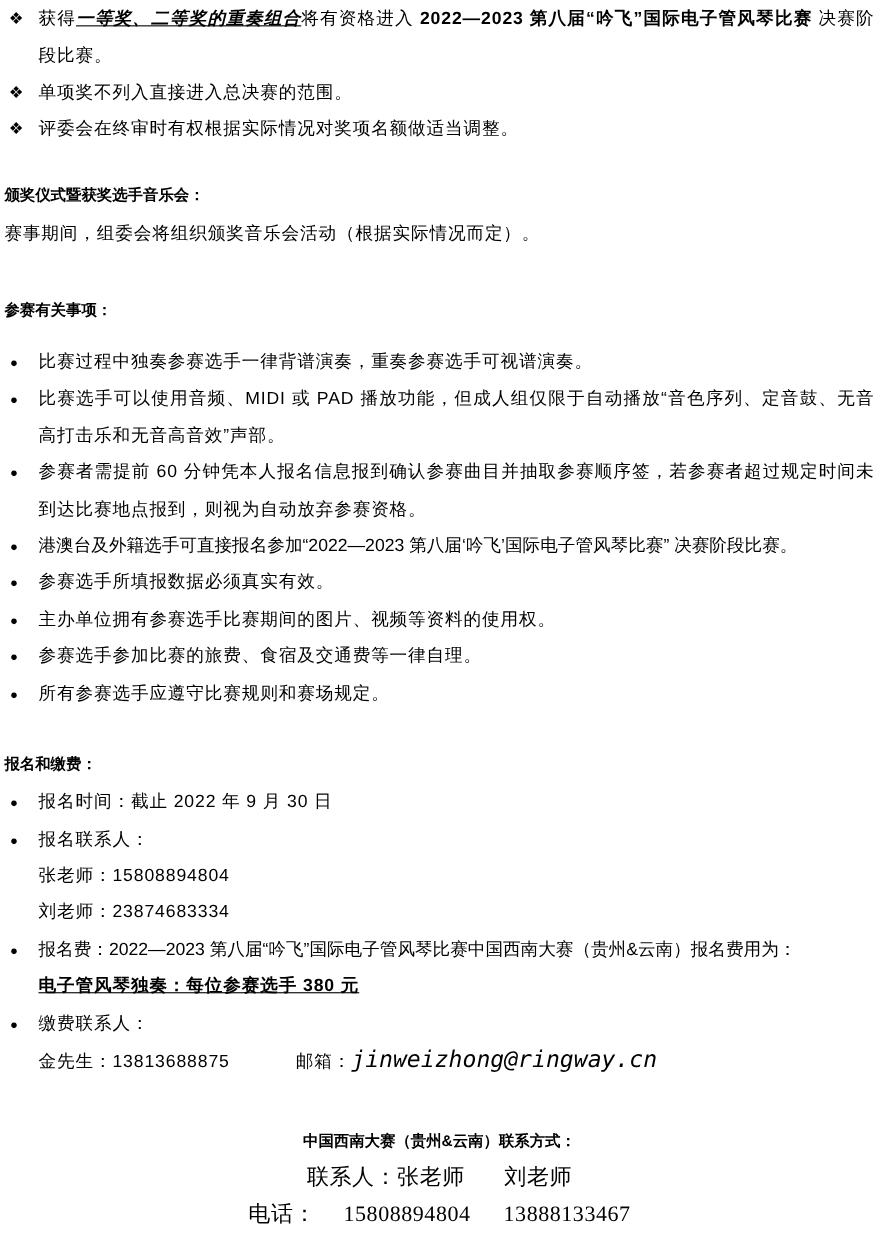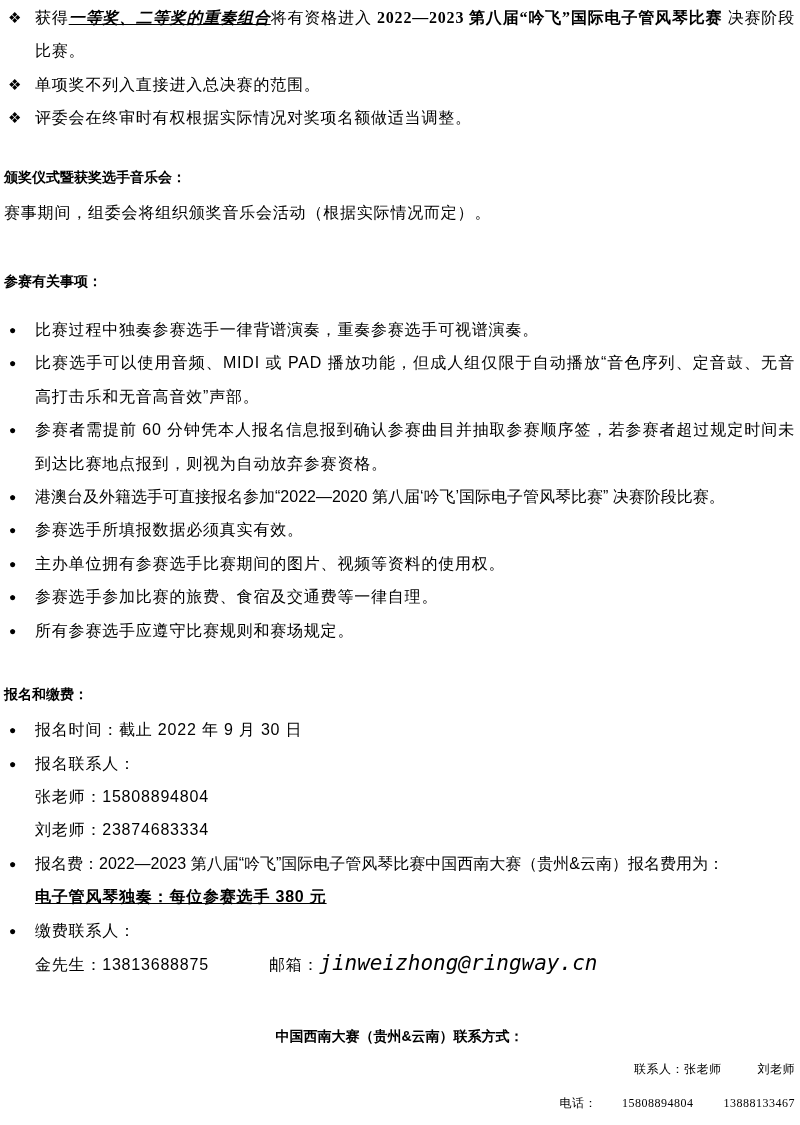--- a/index.html
+++ b/index.html
@@ -9,29 +9,29 @@
     font-family:"Liberation Sans",sans-serif;
     font-size:16px;line-height:33.4px;letter-spacing:0.8px;
     padding:1px 5px 0 4px;overflow:hidden;
   }
   p{margin:0;text-align:justify;}
   .hang{position:relative;padding-left:31px;}
   .indent{padding-left:31px;}
   .bullet-diamond{position:absolute;left:4px;top:0;font-size:15px;letter-spacing:0;}
   .bullet-dot{position:absolute;left:5px;top:1px;font-size:12px;letter-spacing:0;}
   .emph{font-weight:bold;font-style:italic;text-decoration:underline;}
-  .strong{font-weight:bold;font-family:Liberation Serif, serif;}
+  .strong{font-weight:bold;}
   .fee{font-weight:bold;text-decoration:underline;}
   .tight{letter-spacing:0;}
   h2{font-size:14px;font-weight:bold;line-height:34px;letter-spacing:0;margin:0;text-align:left;}
   .h-award{margin:25px 0 2px 0;}
   .h-part{margin:35px 0 15px 0;}
   .h-reg{margin:30px 0 2px 0;}
   .h-contact{margin:38px 0 0 0;text-align:center;}
-  .serif{font-family:"Liberation Serif",serif;font-size:12px;letter-spacing:0.5px;text-align:right;}
+  .serif{font-family:"Liberation Serif",serif;font-size:20px;letter-spacing:0.5px;text-align:center;}
   .mono{font-family:"DejaVu Sans Mono",monospace;font-size:21px;letter-spacing:0;font-style:italic;}
   .gap-email{margin-left:60px;}
   .gap-person{margin-left:36px;}
   .gap-phone-first{margin-left:25px;}
   .gap-phone-second{margin-left:30px;}
 </style>
 </head>
 <body>
 
 <div class="page">
@@ -43,21 +43,21 @@
   <p class="hang"><span class="bullet-diamond">❖</span><span>评委会在终审时有权根据实际情况对奖项名额做适当调整。</span></p>
 
   <h2 class="h-award">颁奖仪式暨获奖选手音乐会：</h2>
   <p>赛事期间，组委会将组织颁奖音乐会活动（根据实际情况而定）。</p>
 
   <h2 class="h-part">参赛有关事项：</h2>
 
   <p class="hang"><span class="bullet-dot">●</span><span>比赛过程中独奏参赛选手一律背谱演奏，重奏参赛选手可视谱演奏。</span></p>
   <p class="hang"><span class="bullet-dot">●</span><span>比赛选手可以使用音频、MIDI 或 PAD 播放功能，但成人组仅限于自动播放“音色序列、定音鼓、无音高打击乐和无音高音效”声部。</span></p>
   <p class="hang"><span class="bullet-dot">●</span><span>参赛者需提前 60 分钟凭本人报名信息报到确认参赛曲目并抽取参赛顺序签，若参赛者超过规定时间未到达比赛地点报到，则视为自动放弃参赛资格。</span></p>
-  <p class="hang tight"><span class="bullet-dot">●</span><span>港澳台及外籍选手可直接报名参加“2022—2020 第八届‘吟飞’国际电子管风琴比赛” 决赛阶段比赛。</span></p>
+  <p class="hang tight"><span class="bullet-dot">●</span><span>港澳台及外籍选手可直接报名参加“2022—2023 第八届‘吟飞’国际电子管风琴比赛” 决赛阶段比赛。</span></p>
   <p class="hang"><span class="bullet-dot">●</span><span>参赛选手所填报数据必须真实有效。</span></p>
   <p class="hang"><span class="bullet-dot">●</span><span>主办单位拥有参赛选手比赛期间的图片、视频等资料的使用权。</span></p>
   <p class="hang"><span class="bullet-dot">●</span><span>参赛选手参加比赛的旅费、食宿及交通费等一律自理。</span></p>
   <p class="hang"><span class="bullet-dot">●</span><span>所有参赛选手应遵守比赛规则和赛场规定。</span></p>
 
   <h2 class="h-reg">报名和缴费：</h2>
 
   <p class="hang"><span class="bullet-dot">●</span><span>报名时间：截止 2022 年 9 月 30 日</span></p>
   <p class="hang"><span class="bullet-dot">●</span><span>报名联系人：</span></p>
   <p class="indent"><span>张老师：15808894804</span></p>

